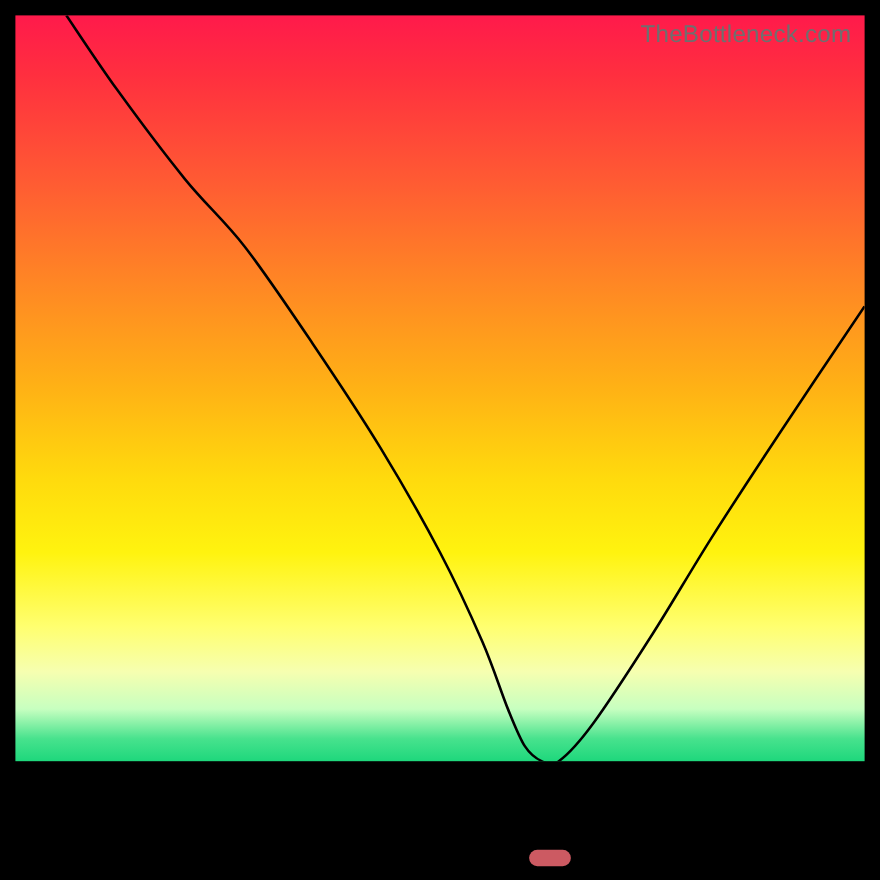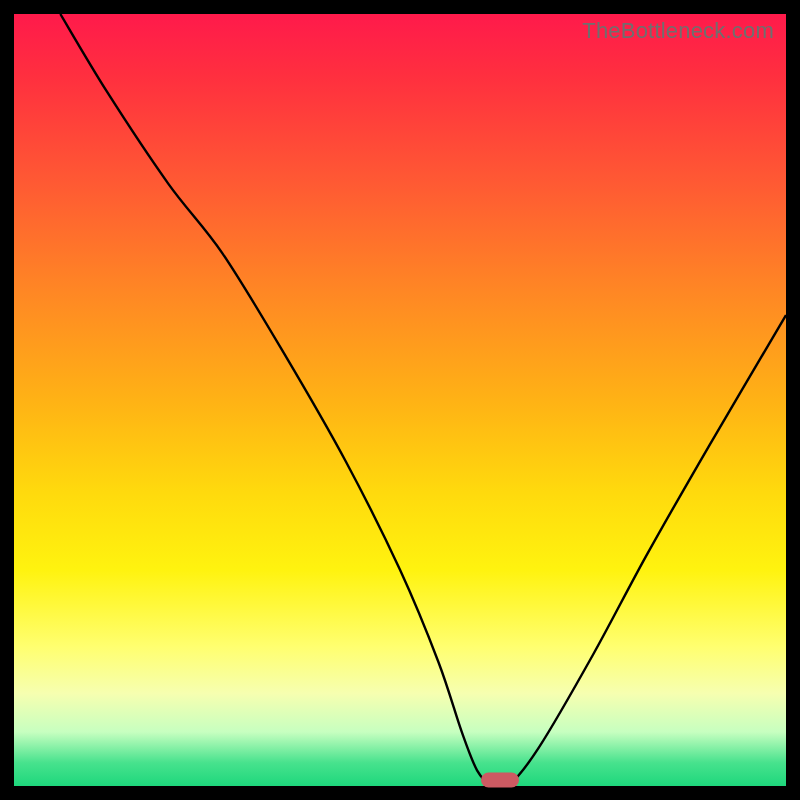--- a/index.html
+++ b/index.html
@@ -12,21 +12,21 @@
   .bg-black {
     position: absolute;
     inset: 0;
     background: #000;
   }
   .plot-area {
     position: absolute;
     left: 14px;
     top: 14px;
     width: 772px;
-    height: 772px;
+    height: 678px;
     background: linear-gradient(
       to bottom,
       #ff1a4b 0%,
       #ff2f3f 8%,
       #ff5a33 22%,
       #ff8724 36%,
       #ffb215 50%,
       #ffda0d 62%,
       #fff30f 72%,
       #ffff70 82%,

